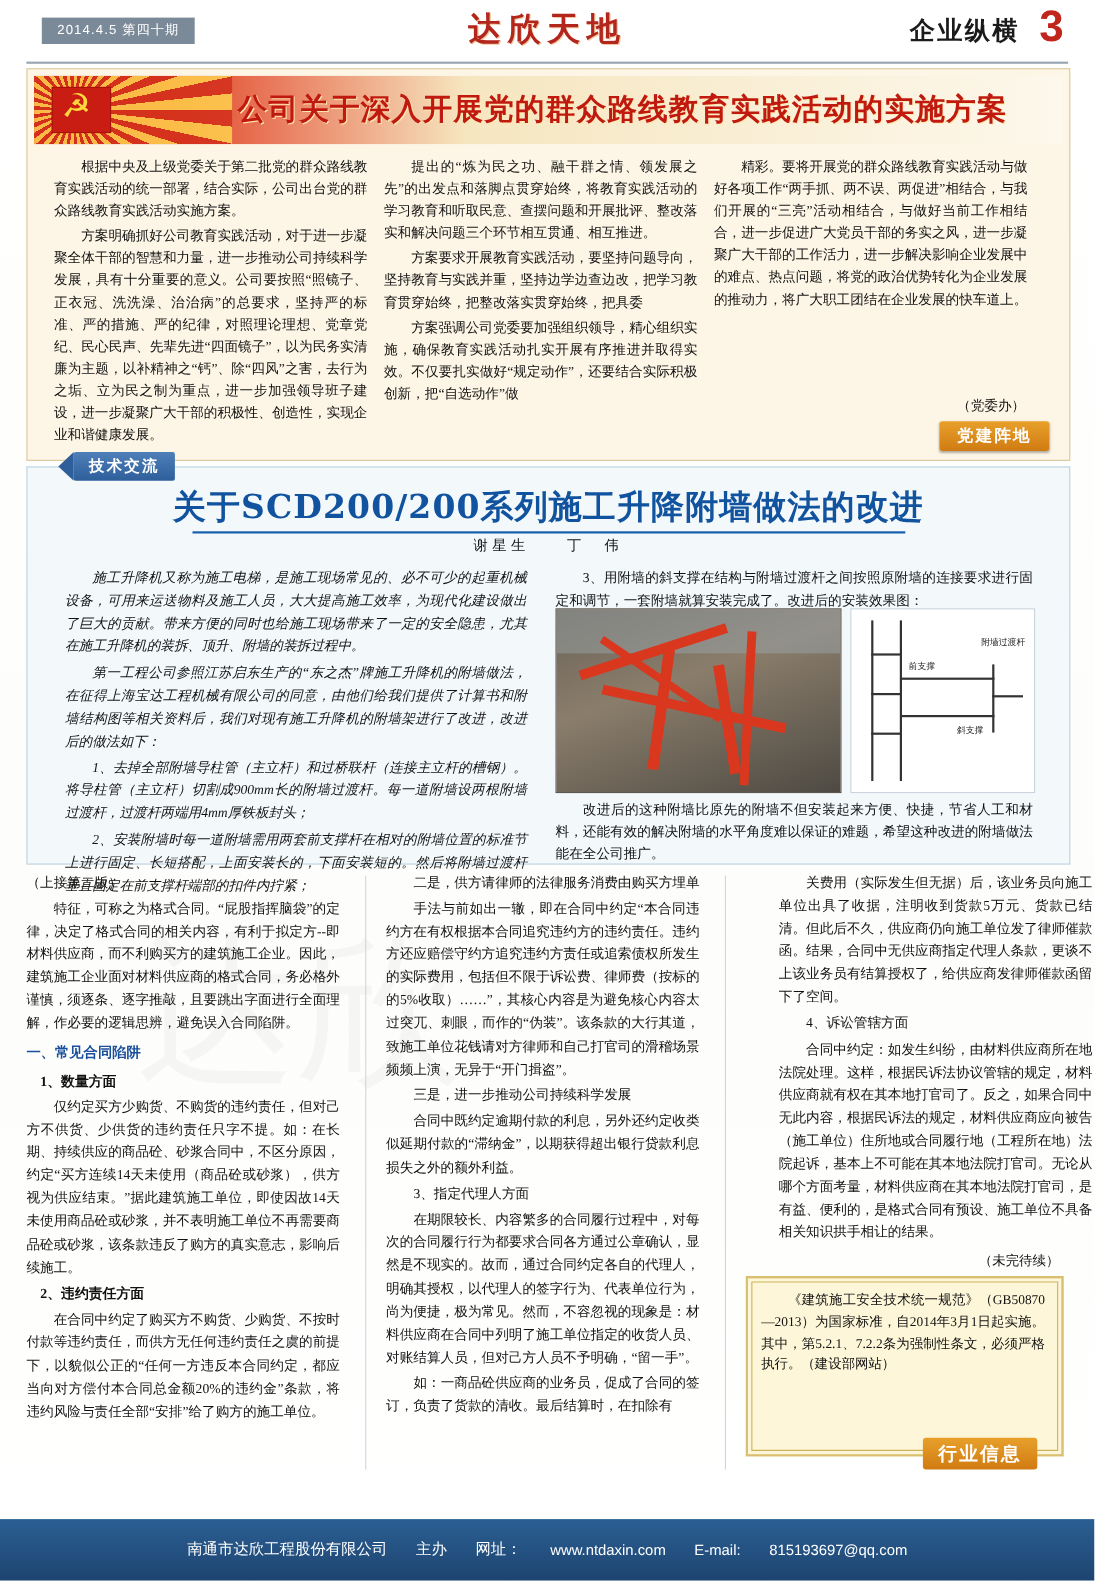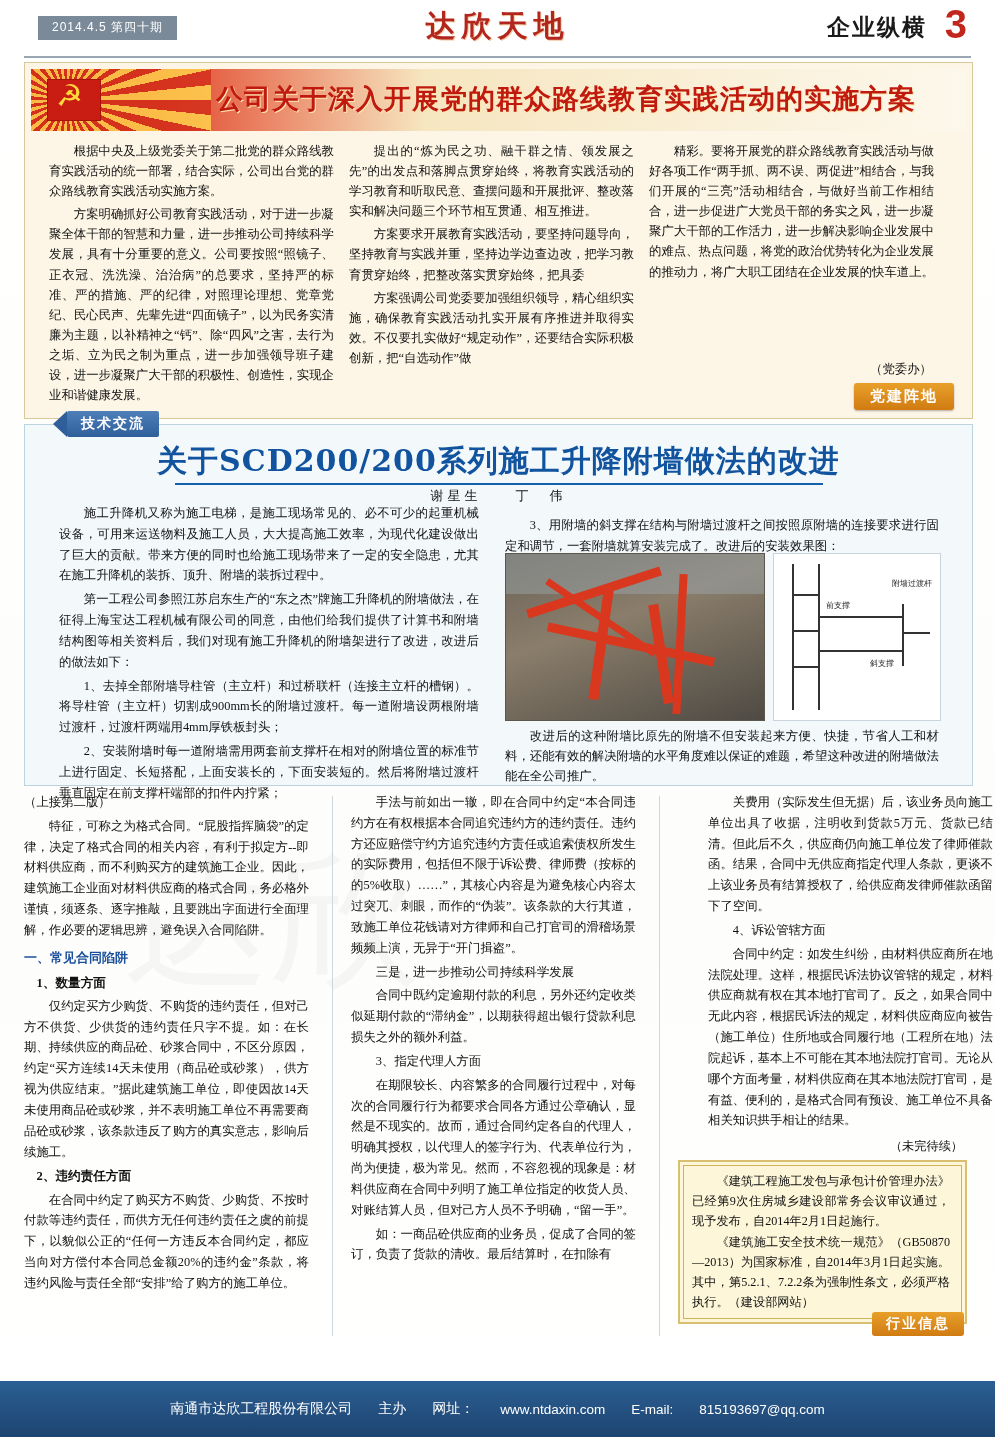--- a/index.html
+++ b/index.html
@@ -121,22 +121,22 @@
     font-family:"DejaVu Serif", serif;
   }
   .a2-underline{
     position:absolute;left:150px;top:58px;width:648px;height:2px;background:#1560ad;
   }
   .a2-authors{
     position:absolute;left:0;top:62px;width:947px;text-align:center;
     font-size:13px;letter-spacing:4px;
   }
   .a2-left{
-    position:absolute;left:34px;top:78px;width:420px;
-    font-size:12.4px;line-height:1.68;text-align:justify;
+    position:absolute;left:34px;top:90px;width:420px;
+    font-size:12.4px;line-height:1.68;text-align:justify;font-style:italic;
   }
   .a2-left p{margin:0 0 3px 0;text-indent:2em;}
   .a2-right{
     position:absolute;left:480px;top:90px;width:434px;
     font-size:12.4px;line-height:1.68;text-align:justify;
   }
   .a2-right p{margin:0 0 4px 0;text-indent:2em;}
   .photo{
     position:absolute;left:480px;top:128px;width:258px;height:166px;
     background:linear-gradient(160deg,#6a6257 0%,#8a7d6b 40%,#4e4a43 100%);
@@ -187,23 +187,23 @@
     position:absolute;left:654px;top:368px;width:285px;height:160px;
     background:#fdf6d8;border:2px solid #d8c070;
     box-shadow:inset 0 0 0 3px #fdf6d8, inset 0 0 0 4px #cdb45b;
   }
   .notice .inner{
     position:absolute;left:12px;top:10px;width:258px;
     font-size:12.2px;line-height:1.62;text-align:justify;
   }
   .notice .inner p{margin:0 0 2px 0;text-indent:2em;}
   .tag-industry{
-    position:absolute;right:1px;bottom:-14px;
+    position:absolute;right:22px;bottom:-14px;
     background:linear-gradient(180deg,#e8a02a,#d07b12);
-    color:#fff;font-weight:bold;font-size:14px;letter-spacing:2px;
+    color:#fff;font-weight:bold;font-size:17px;letter-spacing:2px;
     padding:3px 14px;border-radius:3px;
     font-family:"DejaVu Serif", serif;
     margin-top:32px;
   }
   .cont-note{
     position:absolute;left:654px;top:346px;width:285px;text-align:right;font-size:12.2px;
   }
 
   
   .footer{
@@ -313,39 +313,39 @@
       <p class="noind">（上接第二版）</p>
       <p>特征，可称之为格式合同。“屁股指挥脑袋”的定律，决定了格式合同的相关内容，有利于拟定方--即材料供应商，而不利购买方的建筑施工企业。因此，建筑施工企业面对材料供应商的格式合同，务必格外谨慎，须逐条、逐字推敲，且要跳出字面进行全面理解，作必要的逻辑思辨，避免误入合同陷阱。</p>
       <h4>一、常见合同陷阱</h4>
       <h5>1、数量方面</h5>
       <p>仅约定买方少购货、不购货的违约责任，但对己方不供货、少供货的违约责任只字不提。如：在长期、持续供应的商品砼、砂浆合同中，不区分原因，约定“买方连续14天未使用（商品砼或砂浆），供方视为供应结束。”据此建筑施工单位，即使因故14天未使用商品砼或砂浆，并不表明施工单位不再需要商品砼或砂浆，该条款违反了购方的真实意志，影响后续施工。</p>
       <h5>2、违约责任方面</h5>
       <p>在合同中约定了购买方不购货、少购货、不按时付款等违约责任，而供方无任何违约责任之虞的前提下，以貌似公正的“任何一方违反本合同约定，都应当向对方偿付本合同总金额20%的违约金”条款，将违约风险与责任全部“安排”给了购方的施工单位。</p>
     </div>
 
     <div class="a3col c2">
+      <p>二是，供方请律师的法律服务消费由购买方埋单</p>
       <p>手法与前如出一辙，即在合同中约定“本合同违约方在有权根据本合同追究违约方的违约责任。违约方还应赔偿守约方追究违约方责任或追索债权所发生的实际费用，包括但不限于诉讼费、律师费（按标的的5%收取）……”，其核心内容是为避免核心内容太过突兀、刺眼，而作的“伪装”。该条款的大行其道，致施工单位花钱请对方律师和自己打官司的滑稽场景频频上演，无异于“开门揖盗”。</p>
       <p>三是，进一步推动公司持续科学发展</p>
       <p>合同中既约定逾期付款的利息，另外还约定收类似延期付款的“滞纳金”，以期获得超出银行贷款利息损失之外的额外利益。</p>
       <p>3、指定代理人方面</p>
       <p>在期限较长、内容繁多的合同履行过程中，对每次的合同履行行为都要求合同各方通过公章确认，显然是不现实的。故而，通过合同约定各自的代理人，明确其授权，以代理人的签字行为、代表单位行为，尚为便捷，极为常见。然而，不容忽视的现象是：材料供应商在合同中列明了施工单位指定的收货人员、对账结算人员，但对己方人员不予明确，“留一手”。</p>
       <p>如：一商品砼供应商的业务员，促成了合同的签订，负责了货款的清收。最后结算时，在扣除有</p>
     </div>
 
     <div class="a3col c3">
       <p>关费用（实际发生但无据）后，该业务员向施工单位出具了收据，注明收到货款5万元、货款已结清。但此后不久，供应商仍向施工单位发了律师催款函。结果，合同中无供应商指定代理人条款，更谈不上该业务员有结算授权了，给供应商发律师催款函留下了空间。</p>
       <p>4、诉讼管辖方面</p>
       <p>合同中约定：如发生纠纷，由材料供应商所在地法院处理。这样，根据民诉法协议管辖的规定，材料供应商就有权在其本地打官司了。反之，如果合同中无此内容，根据民诉法的规定，材料供应商应向被告（施工单位）住所地或合同履行地（工程所在地）法院起诉，基本上不可能在其本地法院打官司。无论从哪个方面考量，材料供应商在其本地法院打官司，是有益、便利的，是格式合同有预设、施工单位不具备相关知识拱手相让的结果。</p>
     </div>
 
     <div class="cont-note">（未完待续）</div>
 
     <div class="notice">
       <div class="inner">
-        <p>《建筑工程施工发包与承包计价管理办法》已经第9次住房城乡建设部常务会议审议通过，现予发布，自2014年2月1日起施行。</p>
         <p>《建筑施工安全技术统一规范》（GB50870—2013）为国家标准，自2014年3月1日起实施。其中，第5.2.1、7.2.2条为强制性条文，必须严格执行。（建设部网站）</p>
       </div>
       <div class="tag-industry">行业信息</div>
     </div>
   </div>
 
   <div class="footer">
     <span>南通市达欣工程股份有限公司</span>
     <span>主办</span>
     <span>网址：</span>

